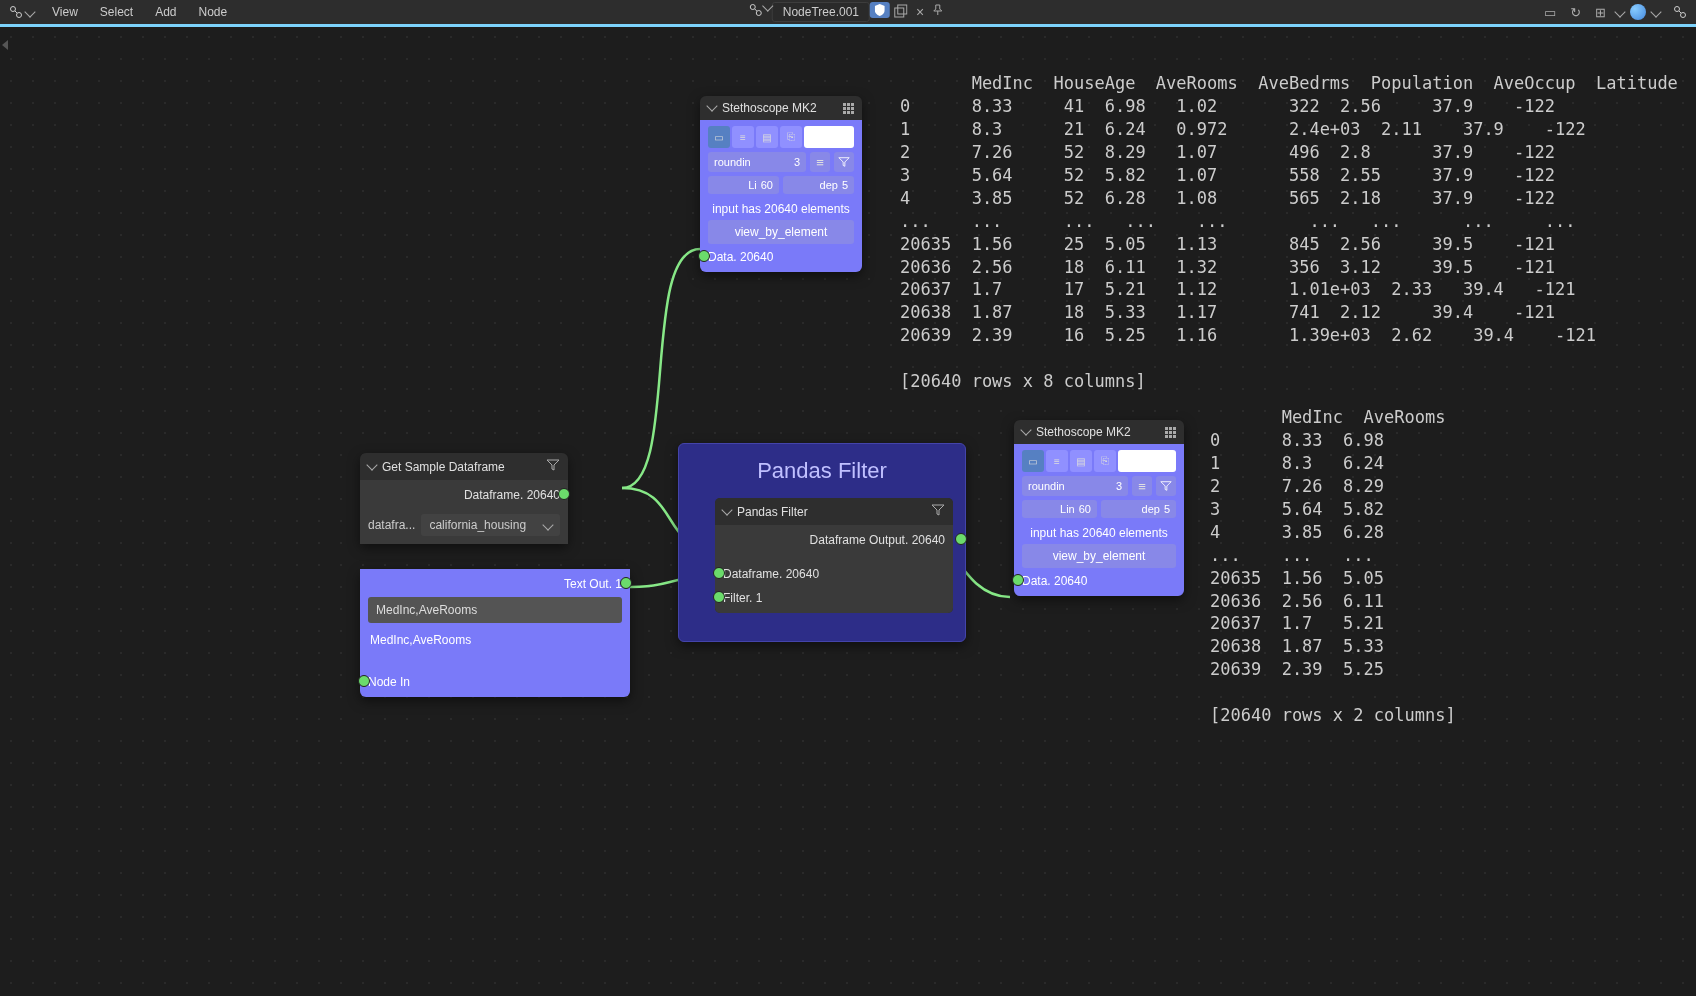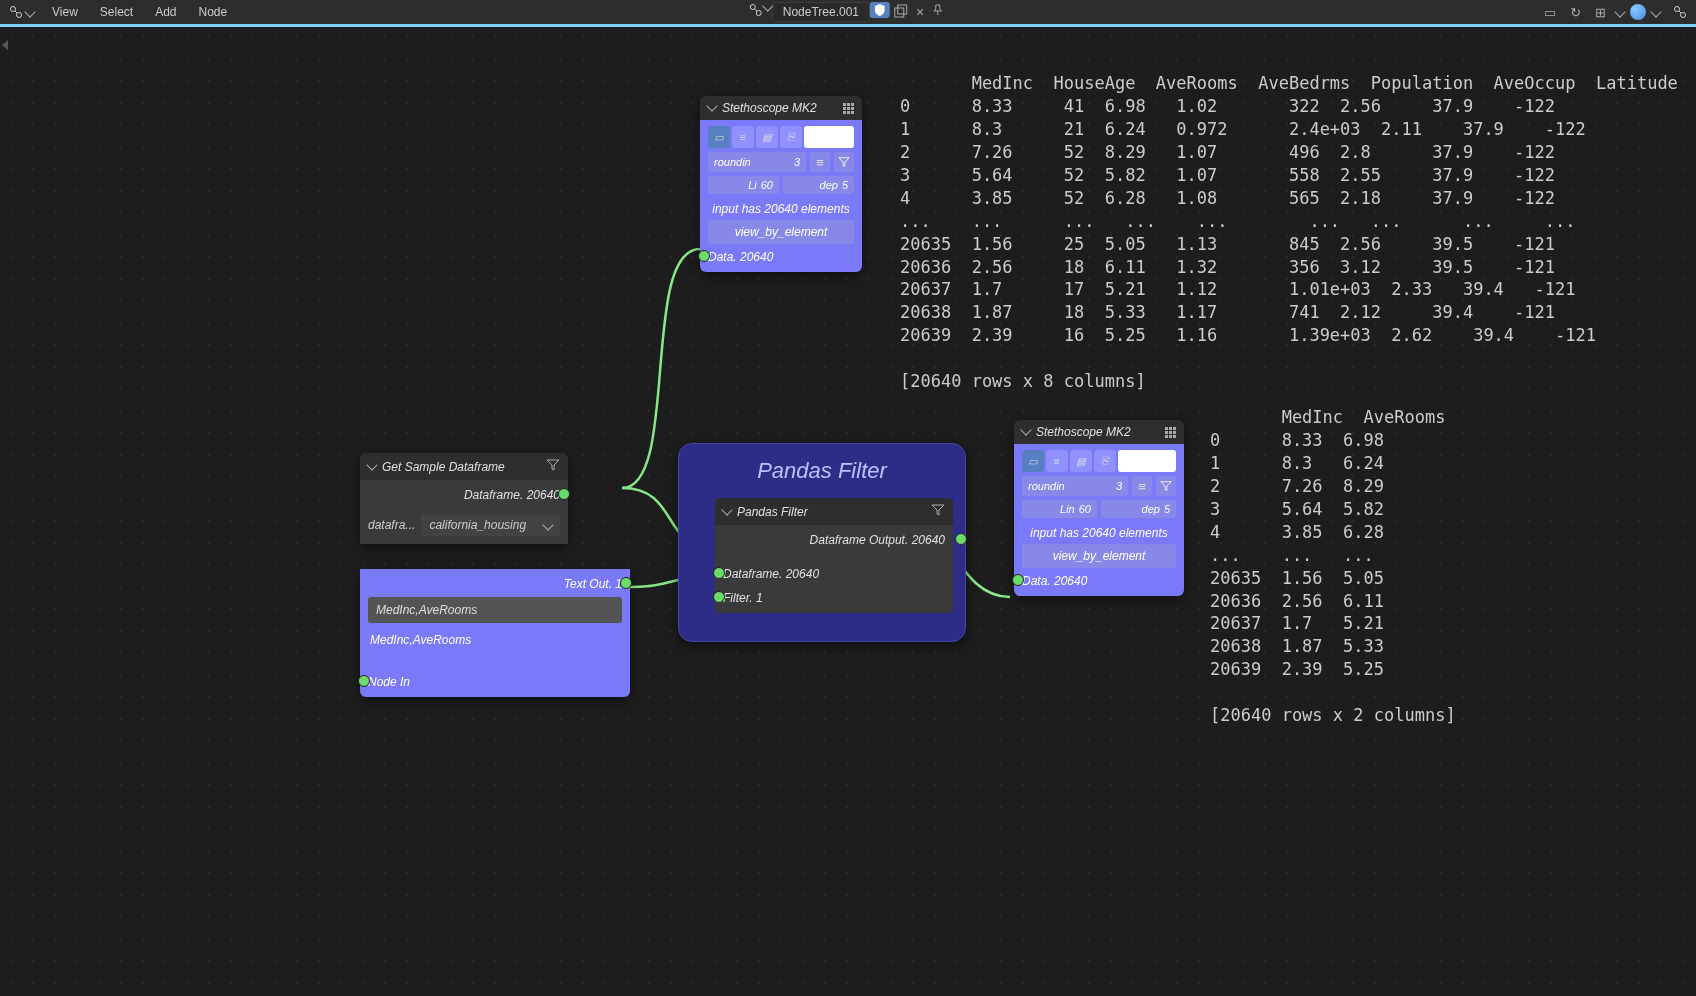--- a/index.html
+++ b/index.html
@@ -10,21 +10,21 @@
 .topbar .center{position:absolute;left:50%;transform:translateX(-50%);display:flex;align-items:flex-start;}
 .topbar .nt-field{background:#2a2a2a;border:1px solid #3d3d3d;padding:2px 10px;border-radius:3px;font-size:12px;color:#ccc;}
 .topbar .shield{width:20px;height:16px;background:#5680c2;border-radius:3px;display:flex;align-items:center;justify-content:center;}
 .topbar .ic-btn{padding:2px 4px;color:#aaa;cursor:pointer;}
 .topbar .right{position:absolute;right:8px;display:flex;align-items:center;gap:6px;}
 .topbar .sphere{width:16px;height:16px;border-radius:50%;background:radial-gradient(circle at 30% 30%,#88ccff,#4488dd);}
 .canvas{position:absolute;top:26px;left:0;right:0;bottom:0;
   background-image:radial-gradient(circle,#2a2a2a 1px,transparent 1px);
   background-size:22px 22px;}
 svg.wires{position:absolute;top:0;left:0;width:100%;height:100%;pointer-events:none;}
-.node{position:absolute;border-radius:14px;box-shadow:0 4px 12px rgba(0,0,0,0.5);font-style:italic;}
+.node{position:absolute;border-radius:6px;box-shadow:0 4px 12px rgba(0,0,0,0.5);}
 .node-header{background:#2e2e2e;color:#e0e0e0;padding:5px 8px;font-size:12px;display:flex;align-items:center;gap:6px;border-top-left-radius:6px;border-top-right-radius:6px;}
 .node-header .chev{width:8px;height:8px;border-left:1px solid #aaa;border-bottom:1px solid #aaa;transform:rotate(-45deg);margin-top:-4px;}
 .node-header .hdr-icon{margin-left:auto;color:#aaa;}
 .node-body-dark{background:#3a3a3a;padding:6px 8px;}
 .node-body-purple{background:#7a7af9;padding:6px 8px;}
 .row{display:flex;align-items:center;padding:2px 0;position:relative;text-align:center;}
 .row.right{justify-content:flex-end;}
 .out-label{color:#e0e0e0;font-size:12px;}
 .purp-label{color:#fff;font-size:12px;}
 .field-label{color:#ccc;font-size:12px;margin-right:6px;}

